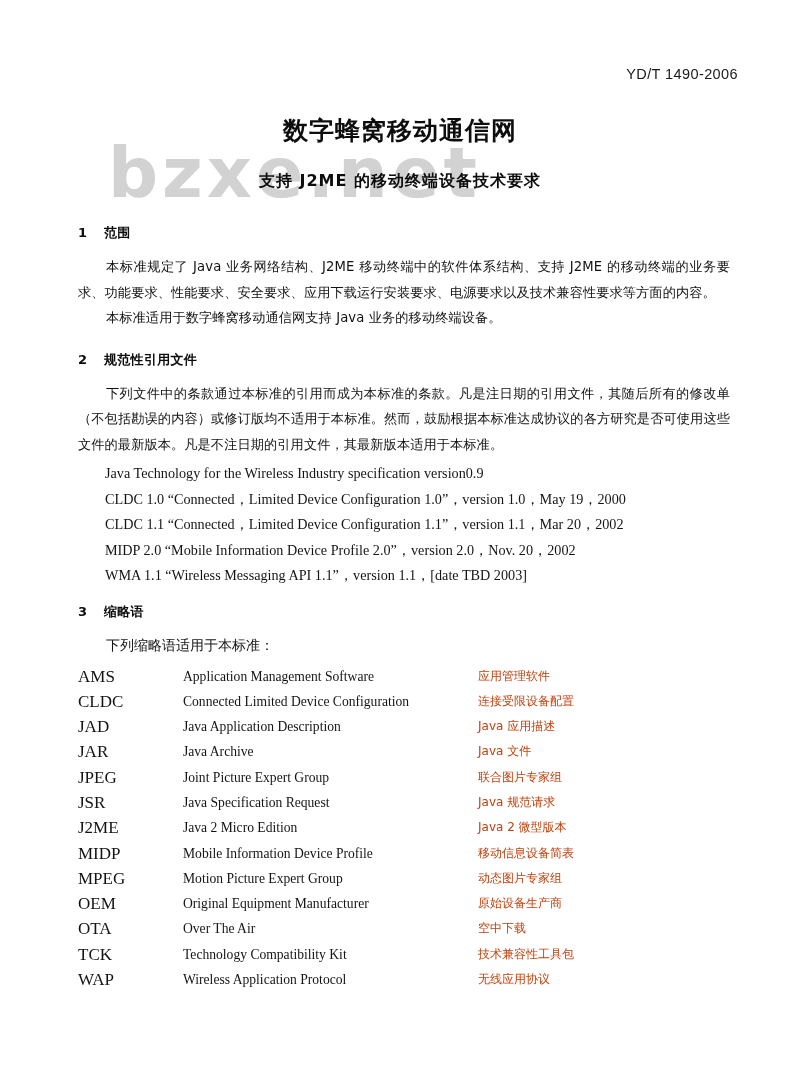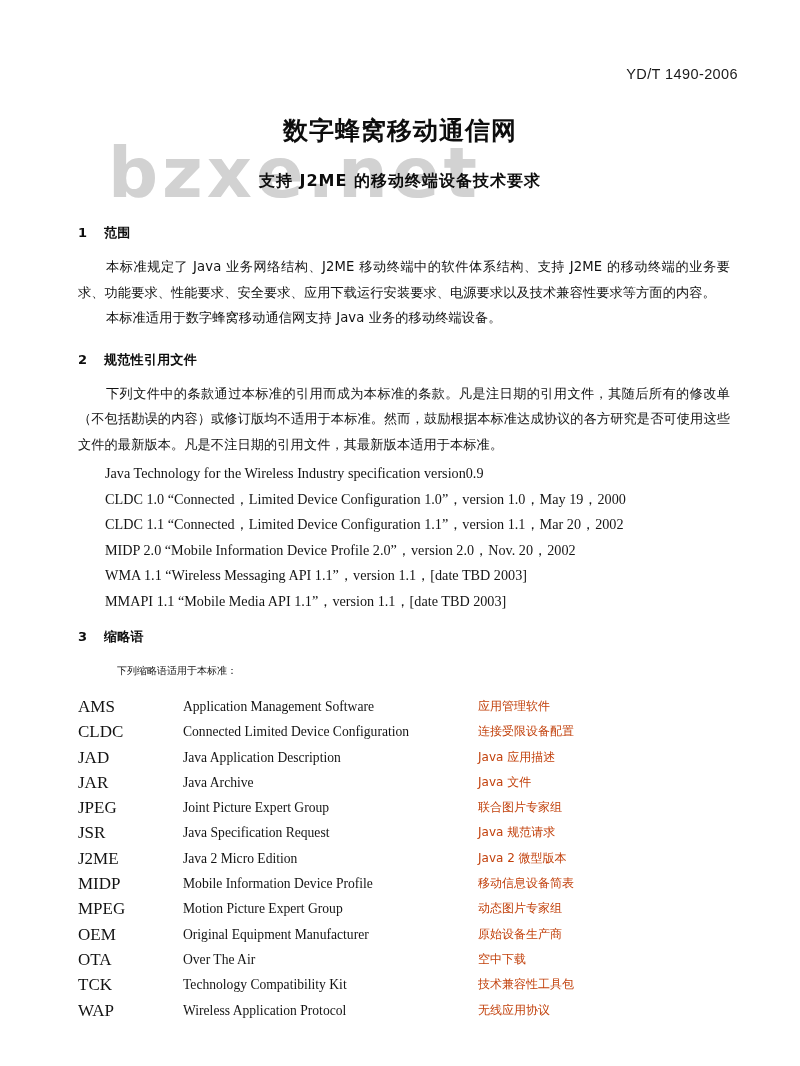--- a/index.html
+++ b/index.html
@@ -125,25 +125,25 @@
     font-family: "Liberation Serif", serif;
     font-size: 14.2px;
     line-height: 25.5px;
     color: #141414;
     white-space: nowrap;
   }
 
   
   .abbr-intro {
     font-family: "DejaVu Sans", sans-serif;
-    font-size: 10px;
+    font-size: 14px;
     line-height: 25px;
     text-indent: 28px;
     color: #121212;
-    margin: 11px;
+    margin: 0;
   }
   table.abbr {
     margin: 6px 0 0 0;
     border-collapse: collapse;
     width: 100%;
     table-layout: fixed;
   }
   table.abbr td {
     padding: 0;
     vertical-align: top;
@@ -199,21 +199,20 @@
       <div class="sec-head">
         <span class="num">2</span><span>规范性引用文件</span>
       </div>
       <p class="para">下列文件中的条款通过本标准的引用而成为本标准的条款。凡是注日期的引用文件，其随后所有的修改单（不包括勘误的内容）或修订版均不适用于本标准。然而，鼓励根据本标准达成协议的各方研究是否可使用这些文件的最新版本。凡是不注日期的引用文件，其最新版本适用于本标准。</p>
       <ul class="ref-list">
         <li>Java Technology for the Wireless Industry specification version0.9</li>
         <li>CLDC 1.0 “Connected，Limited Device Configuration 1.0”，version 1.0，May 19，2000</li>
         <li>CLDC 1.1 “Connected，Limited Device Configuration 1.1”，version 1.1，Mar 20，2002</li>
         <li>MIDP 2.0 “Mobile Information Device Profile 2.0”，version 2.0，Nov. 20，2002</li>
         <li>WMA 1.1 “Wireless Messaging API 1.1”，version 1.1，[date TBD 2003]</li>
-        <li>MMAPI 1.1 “Mobile Media API 1.1”，version 1.1，[date TBD 2003]</li>
       </ul>
 
       <div class="sec-gap"></div>
 
       <div class="sec-head">
         <span class="num">3</span><span>缩略语</span>
       </div>
       <p class="abbr-intro">下列缩略语适用于本标准：</p>
 
       <table class="abbr">

